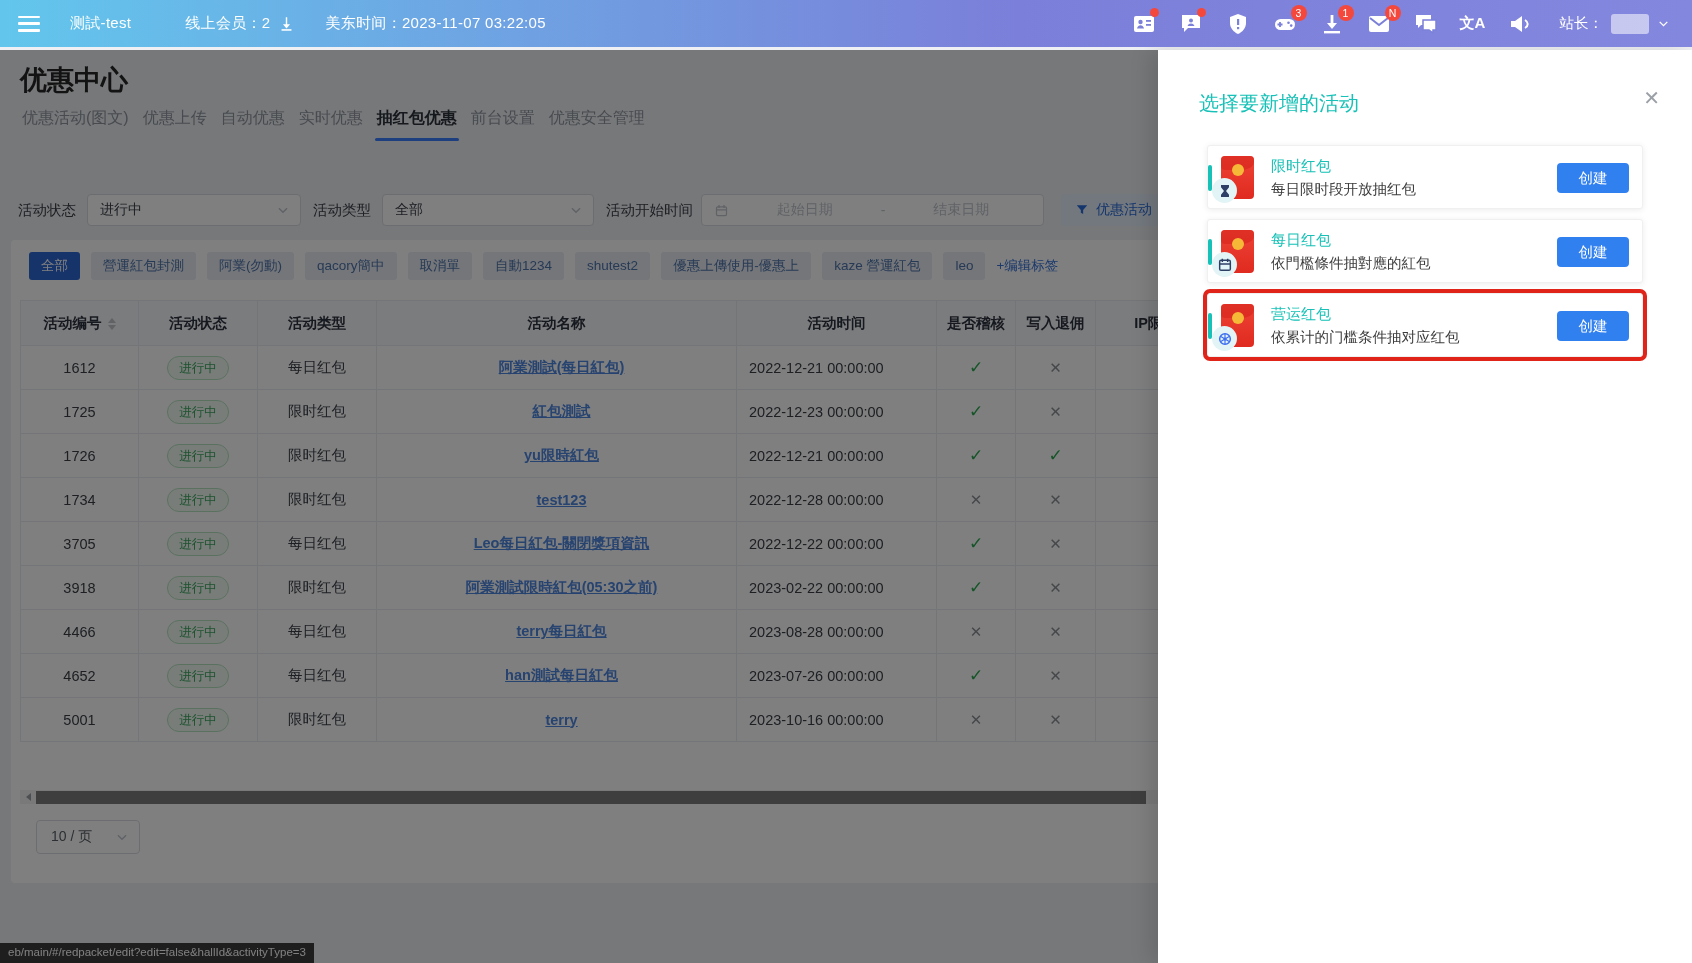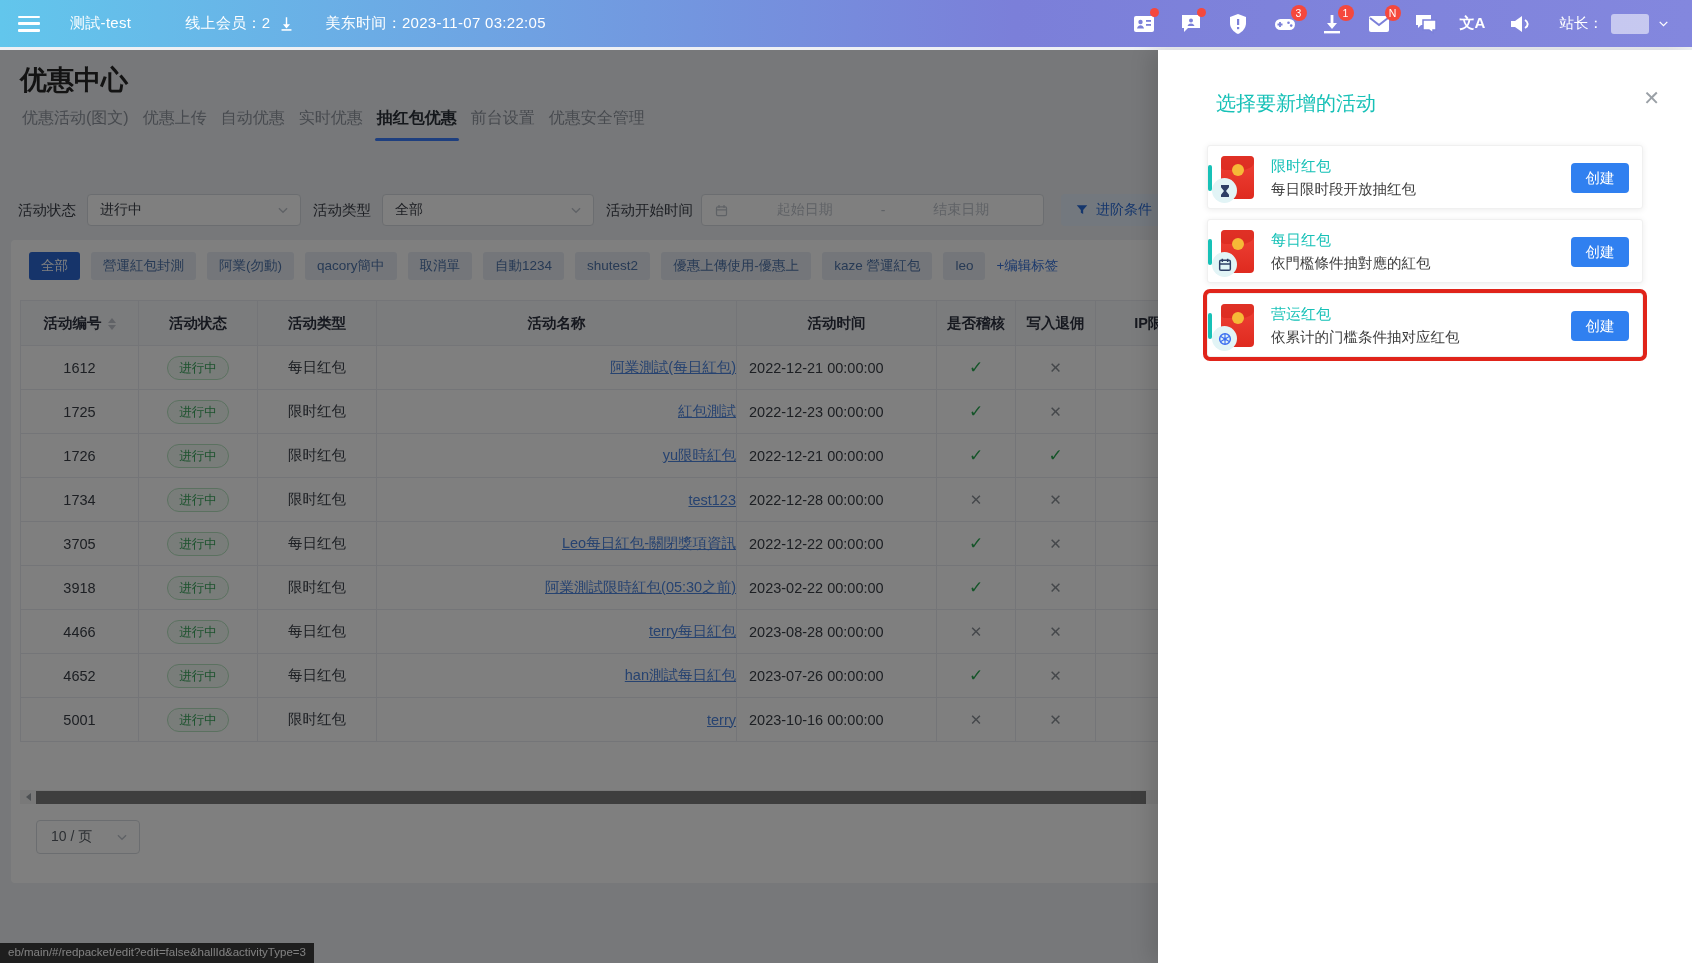--- a/index.html
+++ b/index.html
@@ -58,21 +58,21 @@
     background:#e8edf5; color:#4f74aa; cursor:pointer; white-space:nowrap; }
   .tag.active { background:#2c68d5; color:#fff; }
   .edit-tags { font-size:13.5px; color:#3672d9; cursor:pointer; }
 
   .table-wrap { position:absolute; left:9px; top:60px; width:1215px; }
   table { table-layout:fixed; width:1195px; border-collapse:collapse; }
   th,td { border:1px solid #e9ebf0; font-size:14.5px; text-align:center; overflow:hidden; white-space:nowrap; }
   th { height:45px; background:#f7f8fa; color:#2e3340; font-weight:bold; }
   td { height:44px; color:#3a3f47; background:#fff; }
   td.c-name,th-none { text-align:left; }
-  td.c-name { text-align:right; padding-left:10px; }
+  td.c-name { text-align:center; padding-left:10px;font-weight:bold; }
   td.c-time { text-align:left; padding-left:12px; }
   a.actlink { color:#4e86e0; text-decoration:underline; cursor:pointer; }
   .status-pill { display:inline-block; height:24px; line-height:22px; padding:0 11px; font-size:12.5px;
     color:#3ba55d; background:#f2fbf5; border:1px solid #b7e3c0; border-radius:12px; }
   .mark-yes { color:#2aa952; font-size:17px; font-weight:bold; }
   .mark-no  { color:#8b9097; font-size:15px; font-weight:bold; }
   .sorter { display:inline-flex; flex-direction:column; gap:2px; margin-left:6px; vertical-align:middle; }
   .sorter i { width:0; height:0; border-left:4px solid transparent; border-right:4px solid transparent; display:block; }
   .sorter .up { border-bottom:5px solid #c0c4cc; }
   .sorter .dn { border-top:5px solid #c0c4cc; }
@@ -86,38 +86,38 @@
     border-radius:4px; background:#fff; display:flex; align-items:center; padding:0 10px 0 14px; font-size:14px; color:#595f66; cursor:pointer; }
   .pagination .val { flex:1; }
 
   .statusbar { position:absolute; left:0; bottom:0; height:20px; background:#3d3d3d; color:#fff;
     font-size:11.5px; line-height:18px; padding:0 8px; white-space:nowrap; z-index:3; }
 
   
   .mask { position:absolute; left:0; top:50px; width:1158px; height:913px; background:rgba(0,0,0,.5); z-index:40; }
   .drawer { position:absolute; left:1158px; top:50px; width:534px; height:913px; background:#fff; z-index:50;
     box-shadow:-8px 0 20px rgba(0,0,0,.12); }
-  .drawer-title { position:absolute; left:41px; top:40px; font-size:20px; color:#17c1b7;margin-left:17px; }
+  .drawer-title { position:absolute; left:41px; top:40px; font-size:20px; color:#17c1b7; }
   .drawer-close { position:absolute; right:32px; top:38px; font-size:20px; color:#9aa0a6; cursor:pointer; line-height:1; }
   .cards { position:absolute; left:49px; top:95px; width:436px; display:flex; flex-direction:column; gap:10px; }
   .card { position:relative; height:64px; background:#fff; border:1px solid #f0f0f0; border-radius:3px;
     box-shadow:0 1px 6px rgba(0,0,0,.08); cursor:pointer; }
   .card.highlighted { box-shadow:0 0 0 4px #e0241a; }
   .card .accent { position:absolute; left:0; top:19px; width:3.5px; height:26px; background:#17c1b7; border-radius:2px; }
   .envelope { position:absolute; left:13px; top:10px; width:33px; height:43px; border-radius:4px;
     background:linear-gradient(180deg,#ef4337,#df2a1f); }
   .envelope::before { content:""; position:absolute; left:0; top:0; width:100%; height:14px;
     background:#d6251b; border-radius:4px 4px 40%/ 4px 4px 8px; opacity:.6; }
   .envelope .coin { position:absolute; left:10.5px; top:8px; width:12px; height:12px; border-radius:50%; background:#f6b937; }
   .cbadge { position:absolute; left:-9px; bottom:-4px; width:25px; height:25px; border-radius:50%;
     background:#e2f4f6; display:flex; align-items:center; justify-content:center; }
   .cbadge svg { width:16px; height:16px; }
   .card-title { position:absolute; left:63px; top:11px; font-size:15px; color:#17c1b7; }
   .card-desc { position:absolute; left:63px; top:34px; font-size:14.5px; color:#3c3c3c; }
-  .create-btn { position:absolute; right:13px; top:17px; width:58px; height:30px; background:#3080f0; color:#fff;
+  .create-btn { position:absolute; right:13px; top:17px; width:72px; height:30px; background:#3080f0; color:#fff;
     font-size:14.5px; border:none; border-radius:4px; cursor:pointer; }
 </style>
 </head>
 <body>
 
 <header class="topbar">
   <div class="tb-left">
     <div class="hamburger">
         <span></span>
         <span></span>
@@ -245,21 +245,21 @@
           <path d="M8 3v5M16 3v5M4 11h16" stroke="#bfc4cc" stroke-width="2"></path>
         </svg>
       <span class="ph">起始日期</span>
       <span class="sep">-</span>
       <span class="ph">结束日期</span>
     </div>
     <div class="advbtn" style="margin-left:17px;">
       <svg width="14" height="14" viewBox="0 0 24 24">
           <path d="M3 4h18l-7 8v7l-4-2.2V12z" fill="#2b6cd9"></path>
         </svg>
-      <span>进阶条件</span>
+      <span>优惠活动</span>
     </div>
   </div>
 
   <div class="content-card">
     <div class="tags" id="tags">
         <span class="tag active">全部</span>
         <span class="tag">營運紅包封測</span>
         <span class="tag">阿業(勿動)</span>
         <span class="tag">qacory簡中</span>
         <span class="tag">取消單</span>

